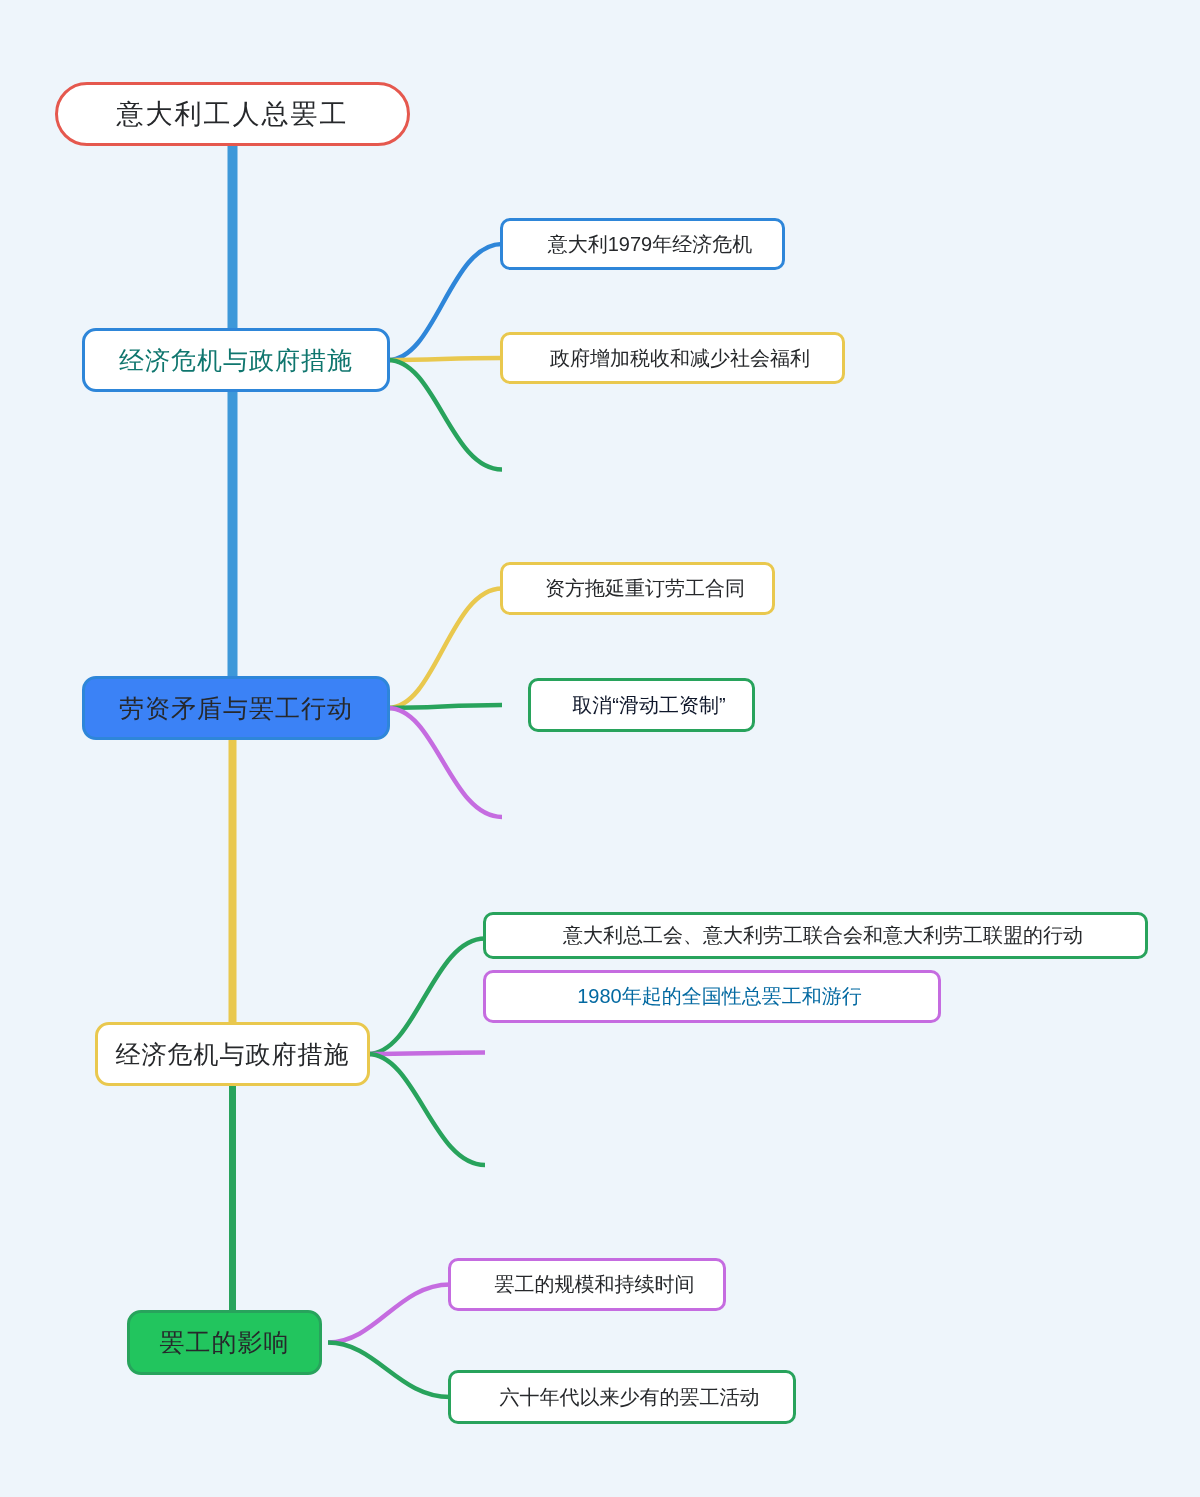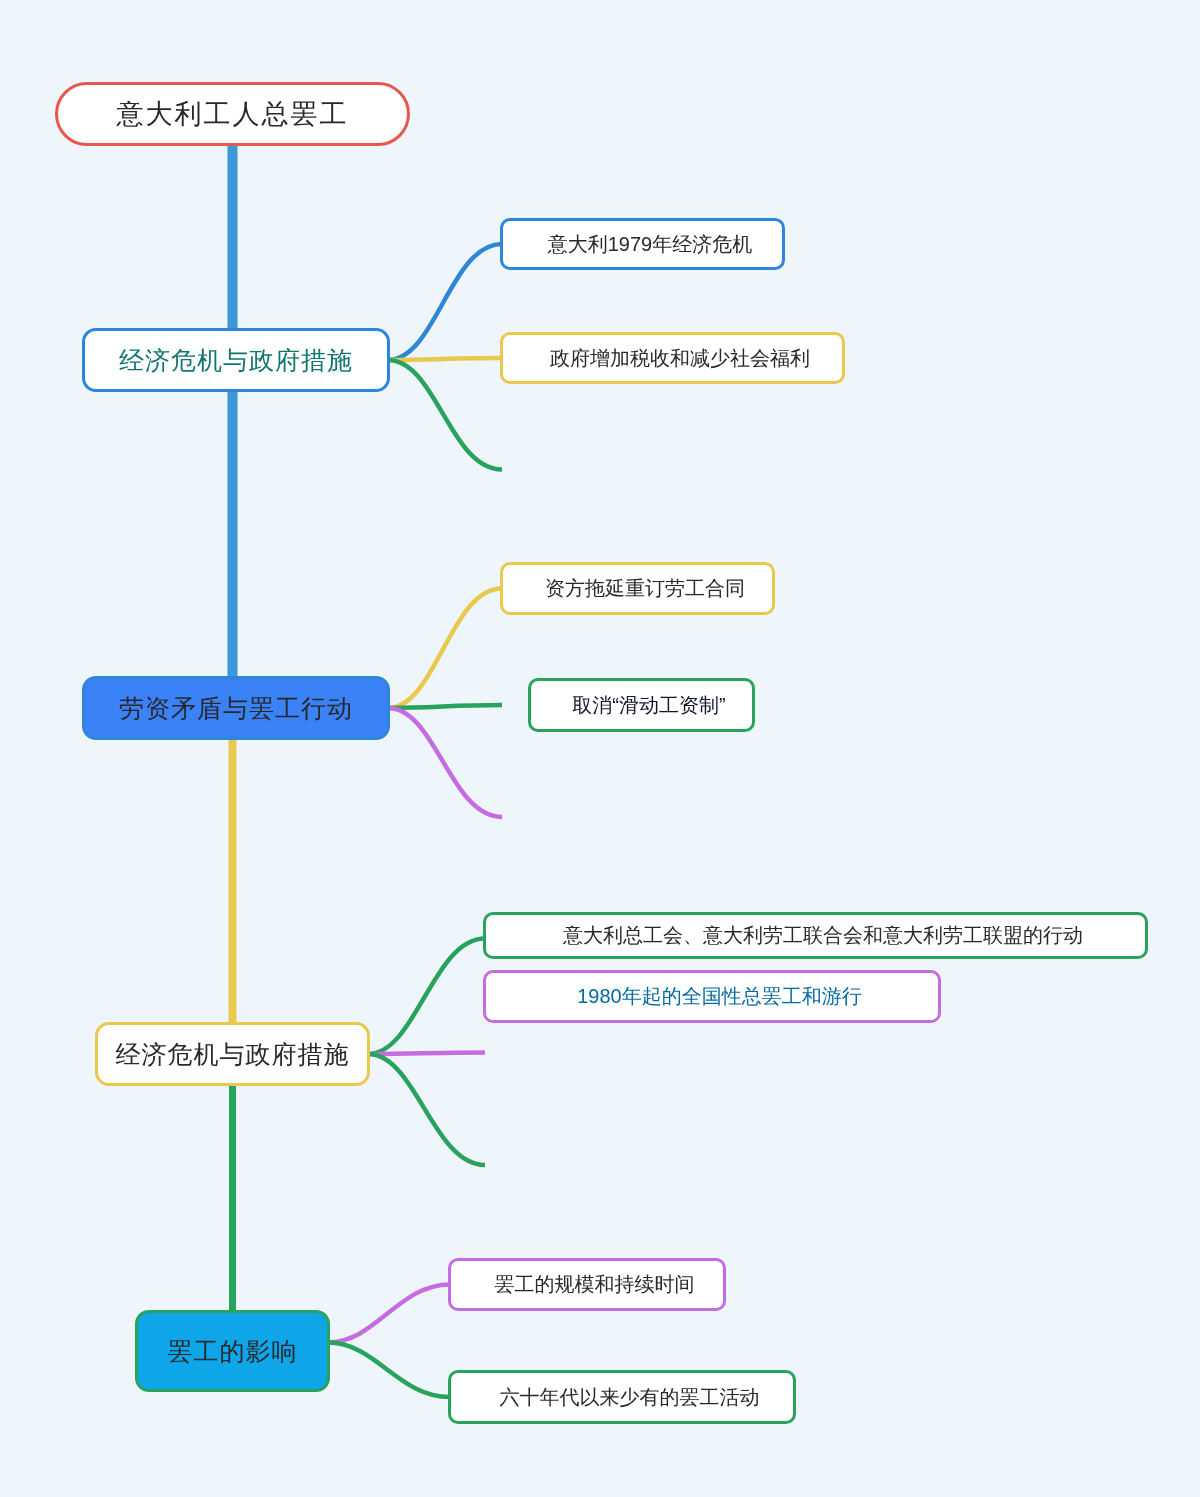--- a/index.html
+++ b/index.html
@@ -77,16 +77,16 @@
   <div class="node child-node" id="n-b0c1" style="left: 500px; top: 332px; width: 345px; height: 52px; border-color: rgb(233, 200, 78); background: rgb(255, 255, 255); color: rgb(38, 40, 43);">政府增加税收和减少社会福利</div>
 
   <div class="node branch-node" id="n-b1" style="left: 82px; top: 676px; width: 308px; height: 64px; border-color: rgb(46, 134, 217); background: #3b82f6; color: rgb(38, 40, 43);">劳资矛盾与罢工行动</div>
   <div class="node child-node" id="n-b1c0" style="left: 500px; top: 562px; width: 275px; height: 53px; border-color: rgb(233, 200, 78); background: rgb(255, 255, 255); color: rgb(38, 40, 43);">资方拖延重订劳工合同</div>
   <div class="node child-node" id="n-b1c1" style="left: 528px; top: 678px; width: 227px; height: 54px; border-color: rgb(40, 163, 92); background: rgb(255, 255, 255); color: #0f172a;">取消“滑动工资制”</div>
 
   <div class="node branch-node" id="n-b2" style="left: 95px; top: 1022px; width: 275px; height: 64px; border-color: rgb(233, 200, 78); background: rgb(255, 255, 255); color: rgb(38, 40, 43);">经济危机与政府措施</div>
   <div class="node child-node" id="n-b2c0" style="left: 483px; top: 912px; width: 665px; height: 47px; border-color: rgb(40, 163, 92); background: rgb(255, 255, 255); color: rgb(38, 40, 43);">意大利总工会、意大利劳工联合会和意大利劳工联盟的行动</div>
   <div class="node child-node" id="n-b2c1" style="left: 483px; top: 970px; width: 458px; height: 53px; border-color: rgb(197, 108, 224); background: rgb(255, 255, 255); color: #0369a1;">1980年起的全国性总罢工和游行</div>
 
-  <div class="node branch-node" id="n-b3" style="left: 135px; top: 1310px; width: 195px; height: 82px; border-color: rgb(40, 163, 92); background: #0ea5e9; color: rgb(38, 40, 43);">罢工的影响</div>
+  <div class="node branch-node" id="n-b3" style="left: 127px; top: 1310px; width: 195px; height: 65px; border-color: rgb(40, 163, 92); background: #22c55e; color: rgb(38, 40, 43);">罢工的影响</div>
   <div class="node child-node" id="n-b3c0" style="left: 448px; top: 1258px; width: 278px; height: 53px; border-color: rgb(197, 108, 224); background: rgb(255, 255, 255); color: rgb(38, 40, 43);">罢工的规模和持续时间</div>
   <div class="node child-node" id="n-b3c1" style="left: 448px; top: 1370px; width: 348px; height: 54px; border-color: rgb(40, 163, 92); background: rgb(255, 255, 255); color: rgb(38, 40, 43);">六十年代以来少有的罢工活动</div>
 </div>
 
 </body></html>

